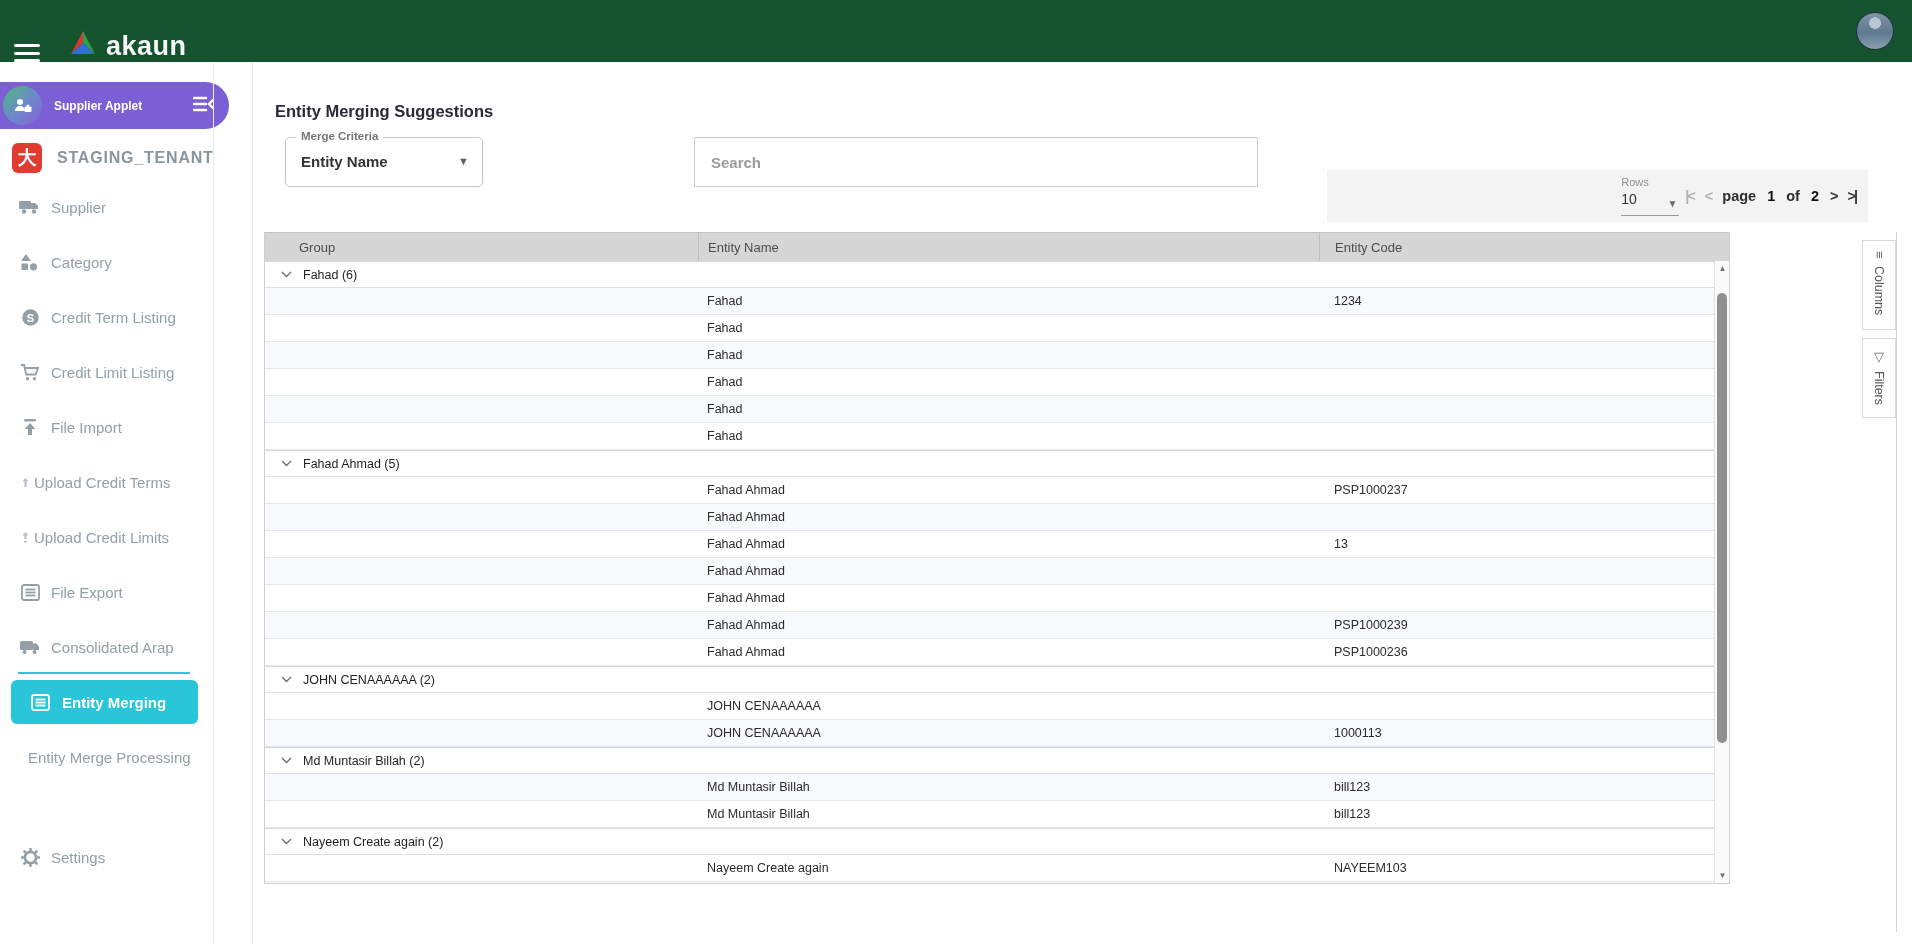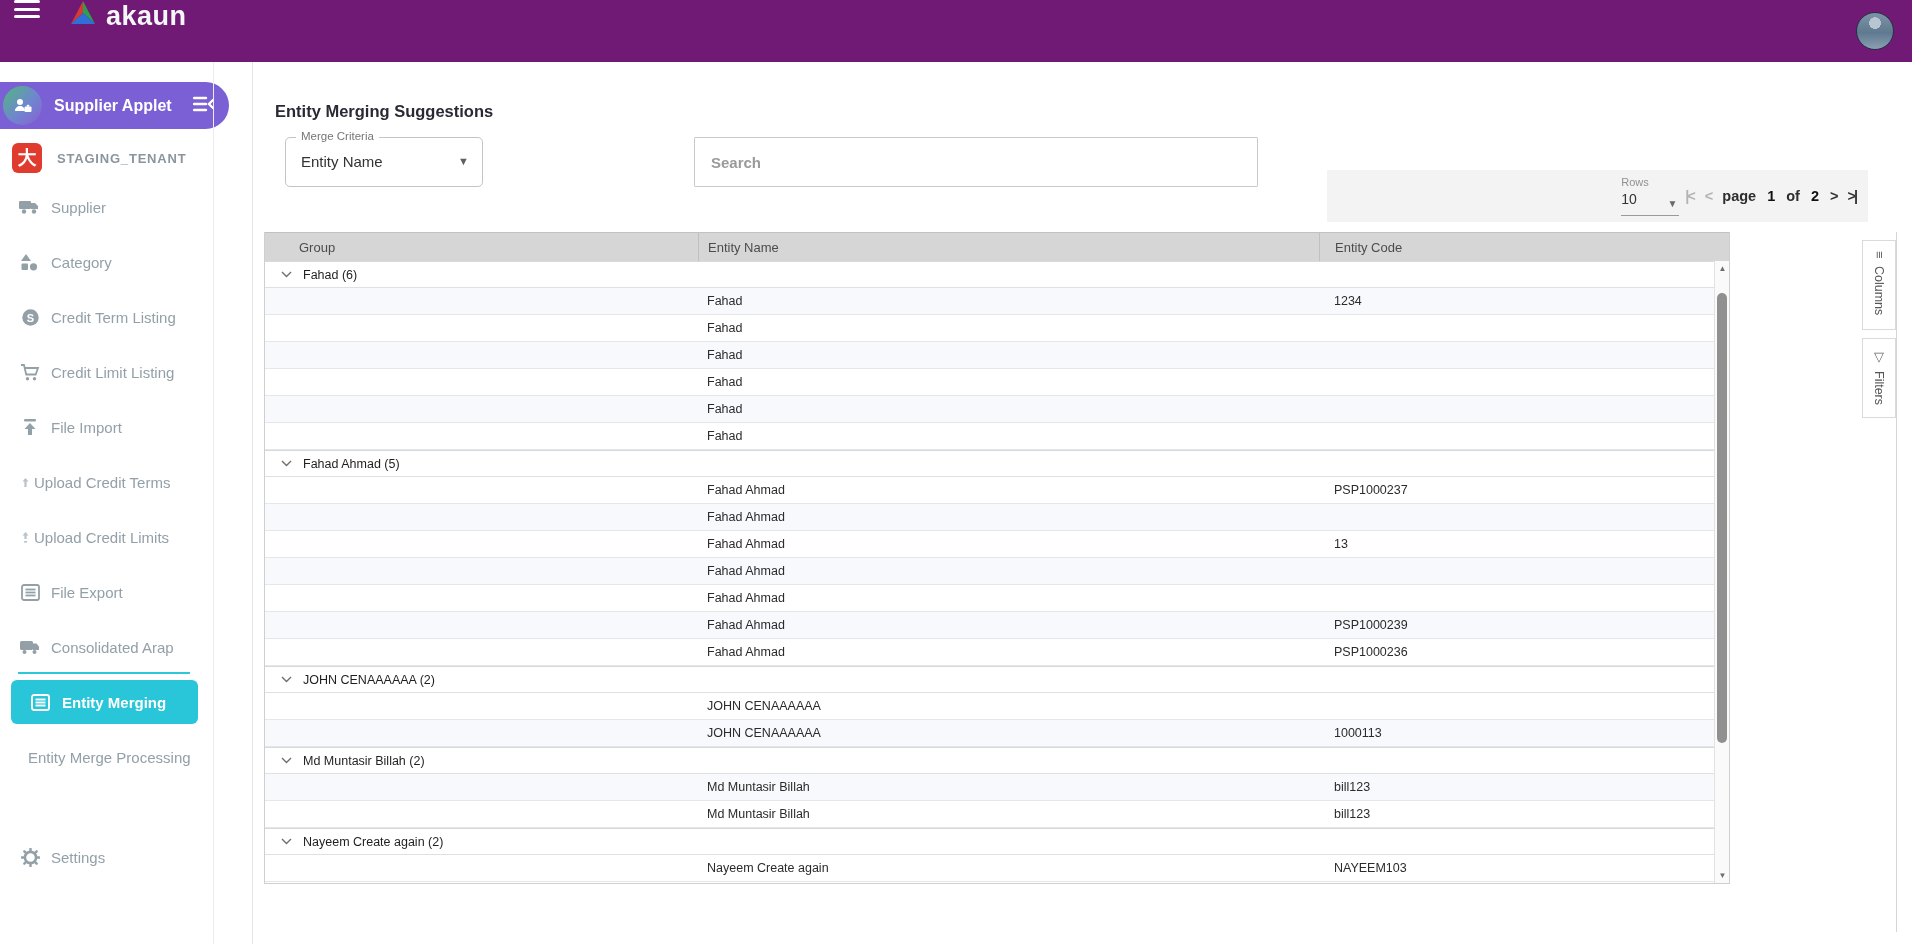--- a/index.html
+++ b/index.html
@@ -1,68 +1,68 @@
 <!DOCTYPE html>
 <html><head>
 <meta charset="utf-8">
 <style>
   html,body{margin:0;padding:0;background:#ffffff;}
   *{box-sizing:border-box;}
   #app{position:relative;width:1912px;height:944px;background:#fff;overflow:hidden;
        font-family:"Liberation Sans","DejaVu Sans",sans-serif;color:#333;}
 
   
-  .topbar{position:absolute;left:0;top:0;width:1912px;height:62px;background:#701a75;
-          display:flex;align-items:flex-start;}
+  .topbar{position:absolute;left:0;top:0;width:1912px;height:62px;background:#14532d;
+          display:flex;align-items:flex-end;}
   .hamburger{width:26px;height:18px;margin-left:14px;display:flex;flex-direction:column;
              justify-content:space-between;cursor:pointer;}
   .hamburger span{display:block;height:3px;background:#fff;border-radius:2px;}
   .logo{display:flex;align-items:center;margin-left:28px;gap:8px;}
   .logo-text{color:#f4f6f8;font-size:27px;font-weight:bold;letter-spacing:.5px;}
   .avatar{position:absolute;right:18px;top:12px;width:38px;height:38px;border-radius:50%;
           background:radial-gradient(circle at 50% 28%,#b8c6d2 0 18%,transparent 19%),
                      linear-gradient(180deg,#7e93a6 0%,#5f7990 55%,#8ba0b1 100%);
           border:1px solid #233246;}
 
   
   .sidebar{position:absolute;left:0;top:62px;width:213px;height:882px;background:#fff;}
   .sidebar-border{position:absolute;left:213px;top:62px;width:1px;height:882px;background:#ececec;}
   .panel-border{position:absolute;left:252px;top:62px;width:1px;height:882px;background:#e6e6e6;}
 
   .applet-pill{position:absolute;left:0;top:20px;width:229px;height:47px;background:#7a5fd5;
                border-radius:0 24px 24px 0;display:flex;align-items:center;cursor:pointer;}
   .applet-avatar{width:39px;height:39px;border-radius:50%;margin-left:3px;flex:0 0 auto;
                  background:linear-gradient(135deg,#4fb87d 0%,#6f86cf 55%,#8a5fd0 100%);
                  display:flex;align-items:center;justify-content:center;}
-  .applet-label{color:#fff;font-size:16px;font-weight:bold;margin-left:12px;flex:1;}
+  .applet-label{color:#fff;font-size:12px;font-weight:bold;margin-left:12px;flex:1;}
   .collapse-ic{margin-right:14px;}
 
   .tenant-row{position:absolute;left:12px;display:flex;align-items:center;height:32px;}
   .tenant-ic{width:30px;height:30px;background:#e03b2f;border-radius:6px;color:#fff;
              font-size:19px;font-weight:bold;display:flex;align-items:center;justify-content:center;}
-  .tenant-label{margin-left:15px;font-size:13px;font-weight:bold;letter-spacing:.8px;color:#8b959d;}
+  .tenant-label{margin-left:15px;font-size:16px;font-weight:bold;letter-spacing:.8px;color:#8b959d;}
 
   .side-item{position:absolute;left:0;width:213px;height:34px;display:flex;align-items:center;
              padding-left:18px;color:#93a0a8;font-size:15px;cursor:pointer;}
   .side-item .ic{width:24px;display:flex;justify-content:center;margin-right:9px;flex:0 0 auto;}
   .side-sub{padding-left:20px;}
   .side-sub .ic{width:10px;margin-right:4px;}
   .side-plain{padding-left:28px;}
 
   .teal-divider{position:absolute;left:18px;top:610px;width:172px;height:2px;background:#2cc8d9;}
   .active-item{position:absolute;left:11px;top:618px;width:187px;height:44px;background:#29c5d8;
                border-radius:6px;display:flex;align-items:center;padding-left:17px;cursor:pointer;
                color:#fff;font-size:15px;font-weight:bold;}
   .active-item .ic{width:24px;display:flex;justify-content:center;margin-right:10px;}
 
   
   .page-title{position:absolute;left:275px;top:102px;font-size:16.5px;font-weight:bold;color:#2a2a35;}
 
   .select-field{position:absolute;left:285px;top:137px;width:198px;height:50px;border:1px solid #c4c4c4;
-                border-radius:5px;background:#fff;cursor:pointer;}
+                border-radius:5px;background:#fff;cursor:pointer;font-weight:bold;}
   .select-field .flabel{position:absolute;left:10px;top:-8px;background:#fff;padding:0 5px;
                         font-size:11.5px;color:#767676;}
   .select-field .fvalue{position:absolute;left:15px;top:15px;font-size:15px;color:#333;}
   .select-field .caret{position:absolute;right:13px;top:17px;font-size:11px;color:#616161;}
 
   .search-input{position:absolute;left:694px;top:137px;width:564px;height:50px;border:1px solid #c9c9c9;
                 border-radius:1px;padding:0 16px;font-size:15px;color:#333;outline:none;
                 font-family:"Liberation Sans",sans-serif;font-weight:bold;}
   .search-input::placeholder{color:#9a9a9a;}
 

